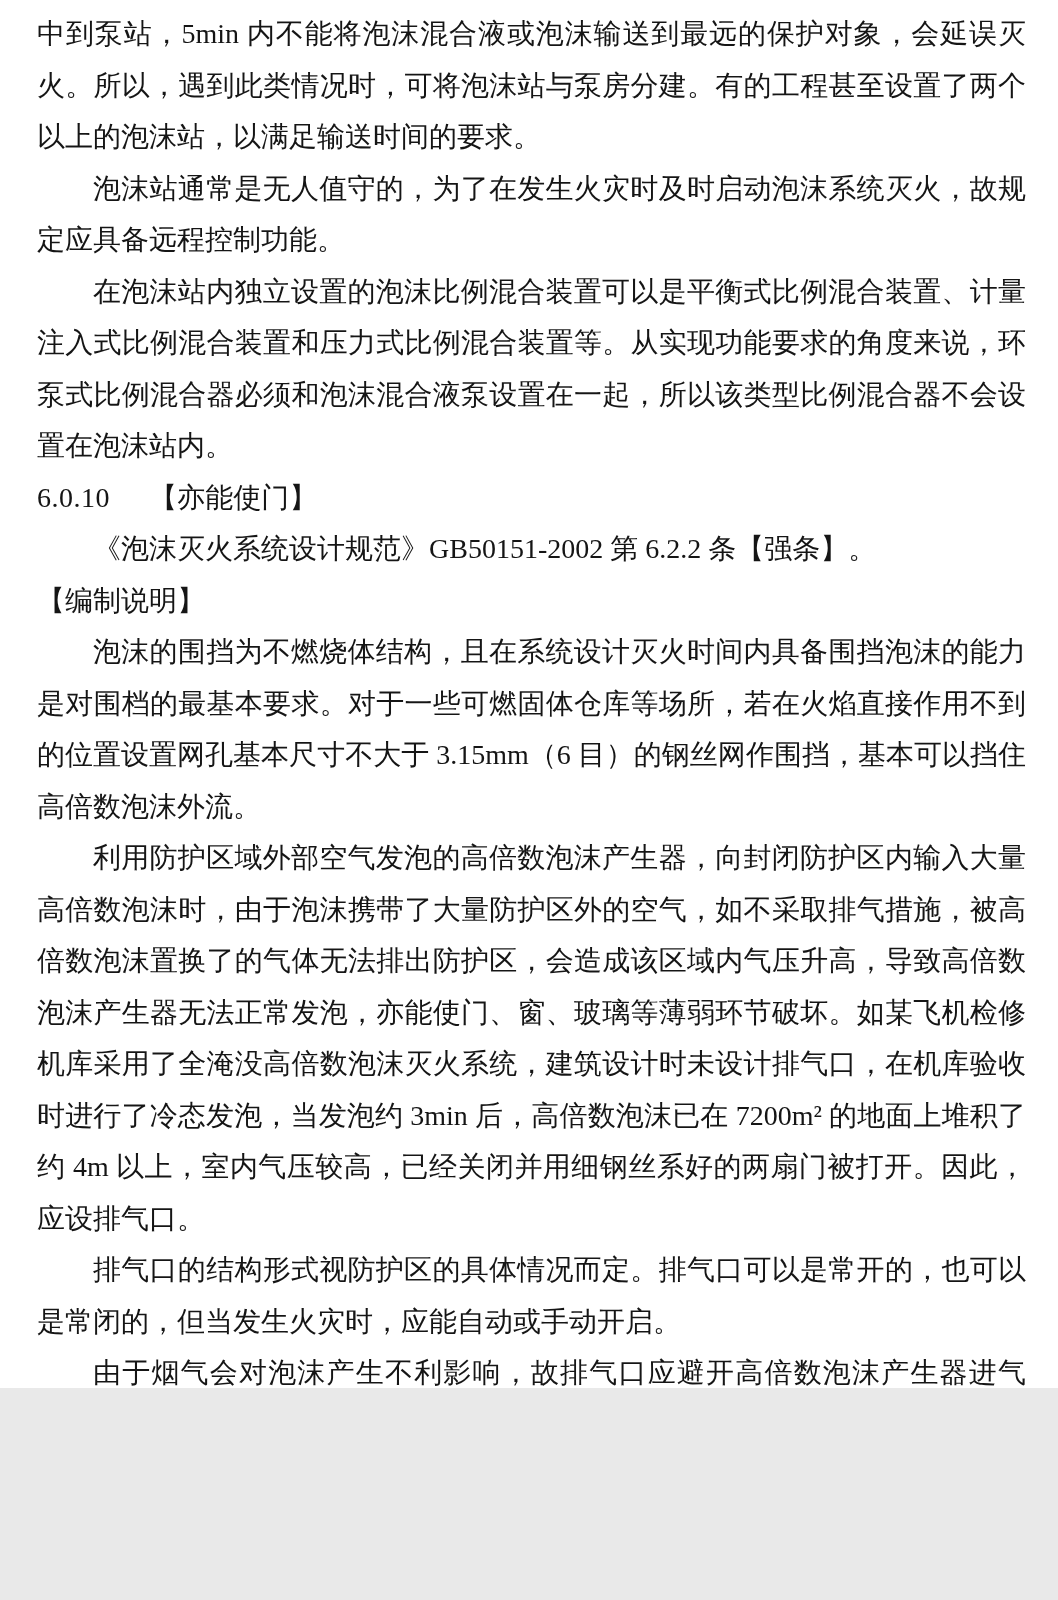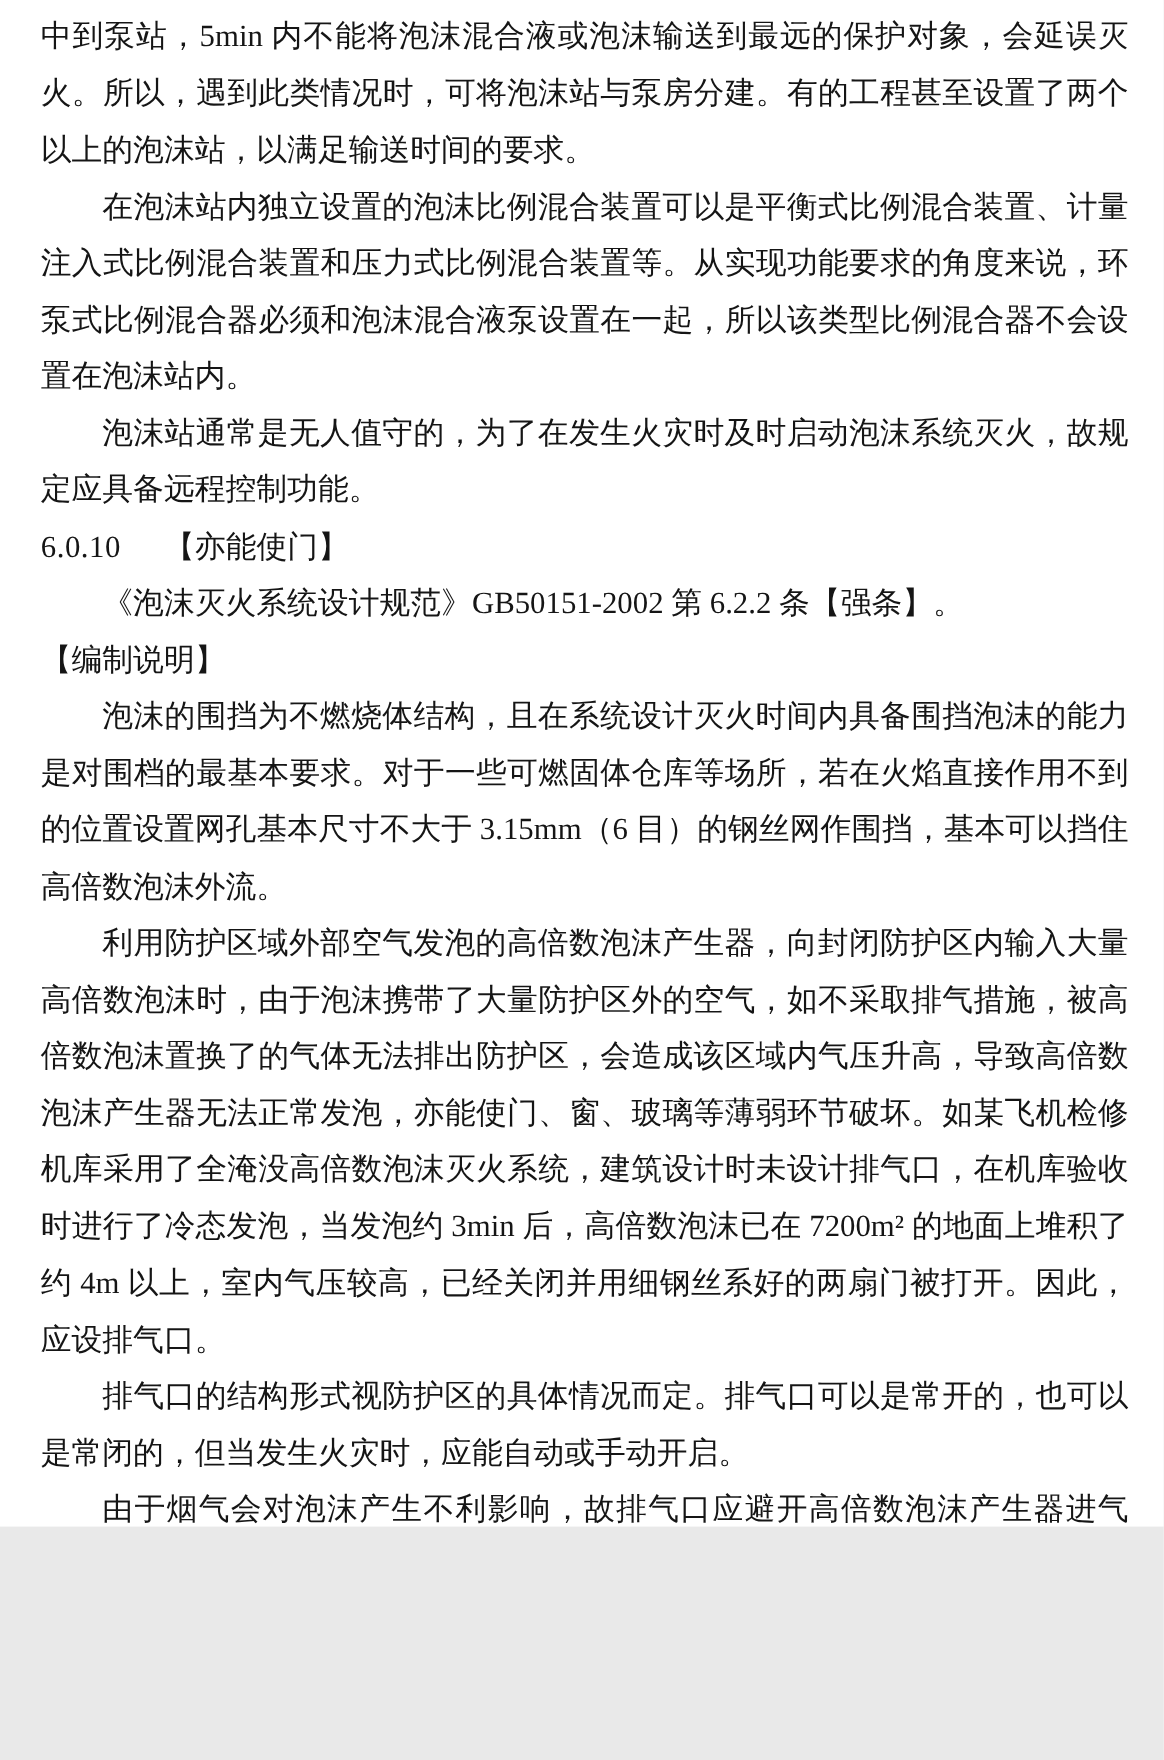--- a/index.html
+++ b/index.html
@@ -80,23 +80,23 @@
 </style>
 </head>
 <body>
 
 <div class="page">
 
   <div class="content">
 
     <p class="para no-indent">中到泵站，5min 内不能将泡沫混合液或泡沫输送到最远的保护对象，会延误灭火。所以，遇到此类情况时，可将泡沫站与泵房分建。有的工程甚至设置了两个以上的泡沫站，以满足输送时间的要求。</p>
 
+    <p class="para">泡沫站通常是无人值守的，为了在发生火灾时及时启动泡沫系统灭火，故规定应具备远程控制功能。</p>
+
     <p class="para">在泡沫站内独立设置的泡沫比例混合装置可以是平衡式比例混合装置、计量注入式比例混合装置和压力式比例混合装置等。从实现功能要求的角度来说，环泵式比例混合器必须和泡沫混合液泵设置在一起，所以该类型比例混合器不会设置在泡沫站内。</p>
-
-    <p class="para">泡沫站通常是无人值守的，为了在发生火灾时及时启动泡沫系统灭火，故规定应具备远程控制功能。</p>
 
     <p class="clause-heading"><span class="clause-num">6.0.10</span><span class="clause-label">【亦能使门】</span></p>
 
     <p class="para">《泡沫灭火系统设计规范》GB50151-2002 第 6.2.2 条【强条】。</p>
 
     <p class="section-label">【编制说明】</p>
 
 
     <p class="para">泡沫的围挡为不燃烧体结构，且在系统设计灭火时间内具备围挡泡沫的能力是对围档的最基本要求。对于一些可燃固体仓库等场所，若在火焰直接作用不到的位置设置网孔基本尺寸不大于 3.15mm（6 目）的钢丝网作围挡，基本可以挡住高倍数泡沫外流。</p>
 

